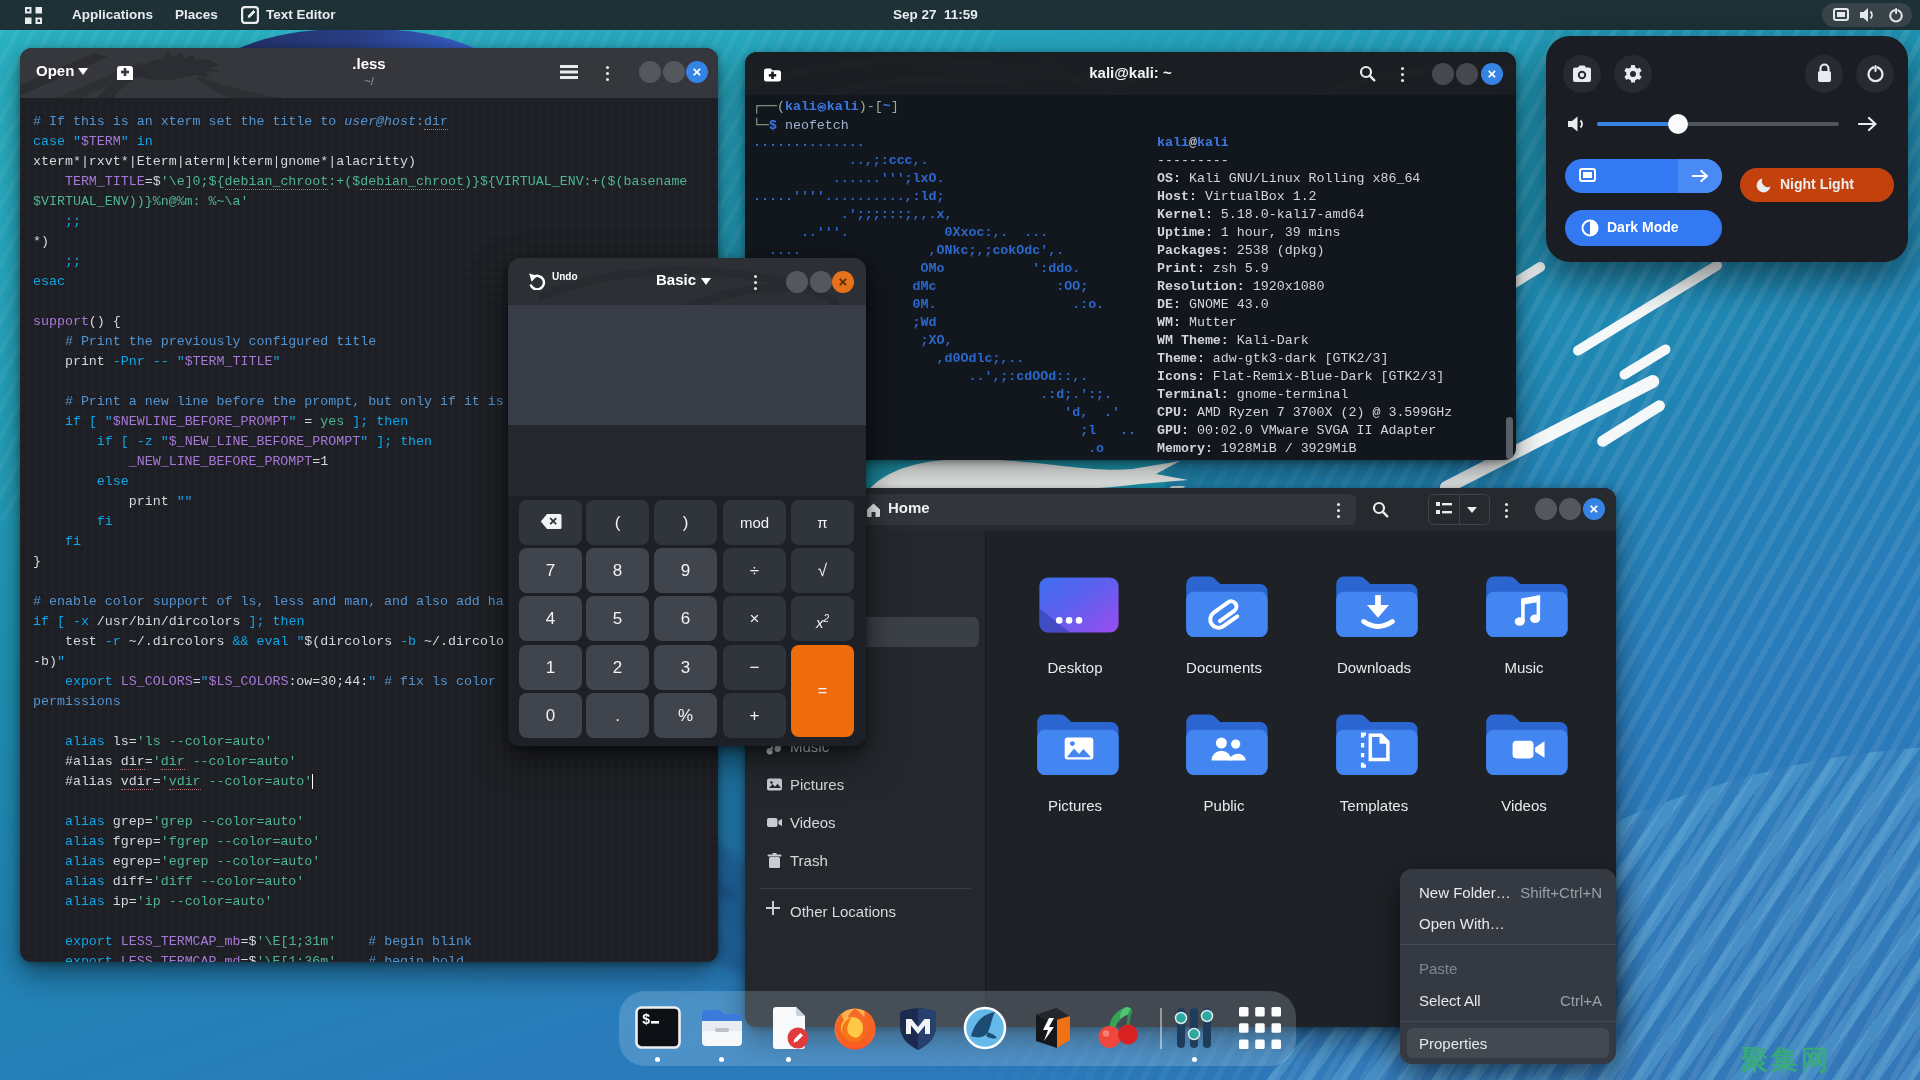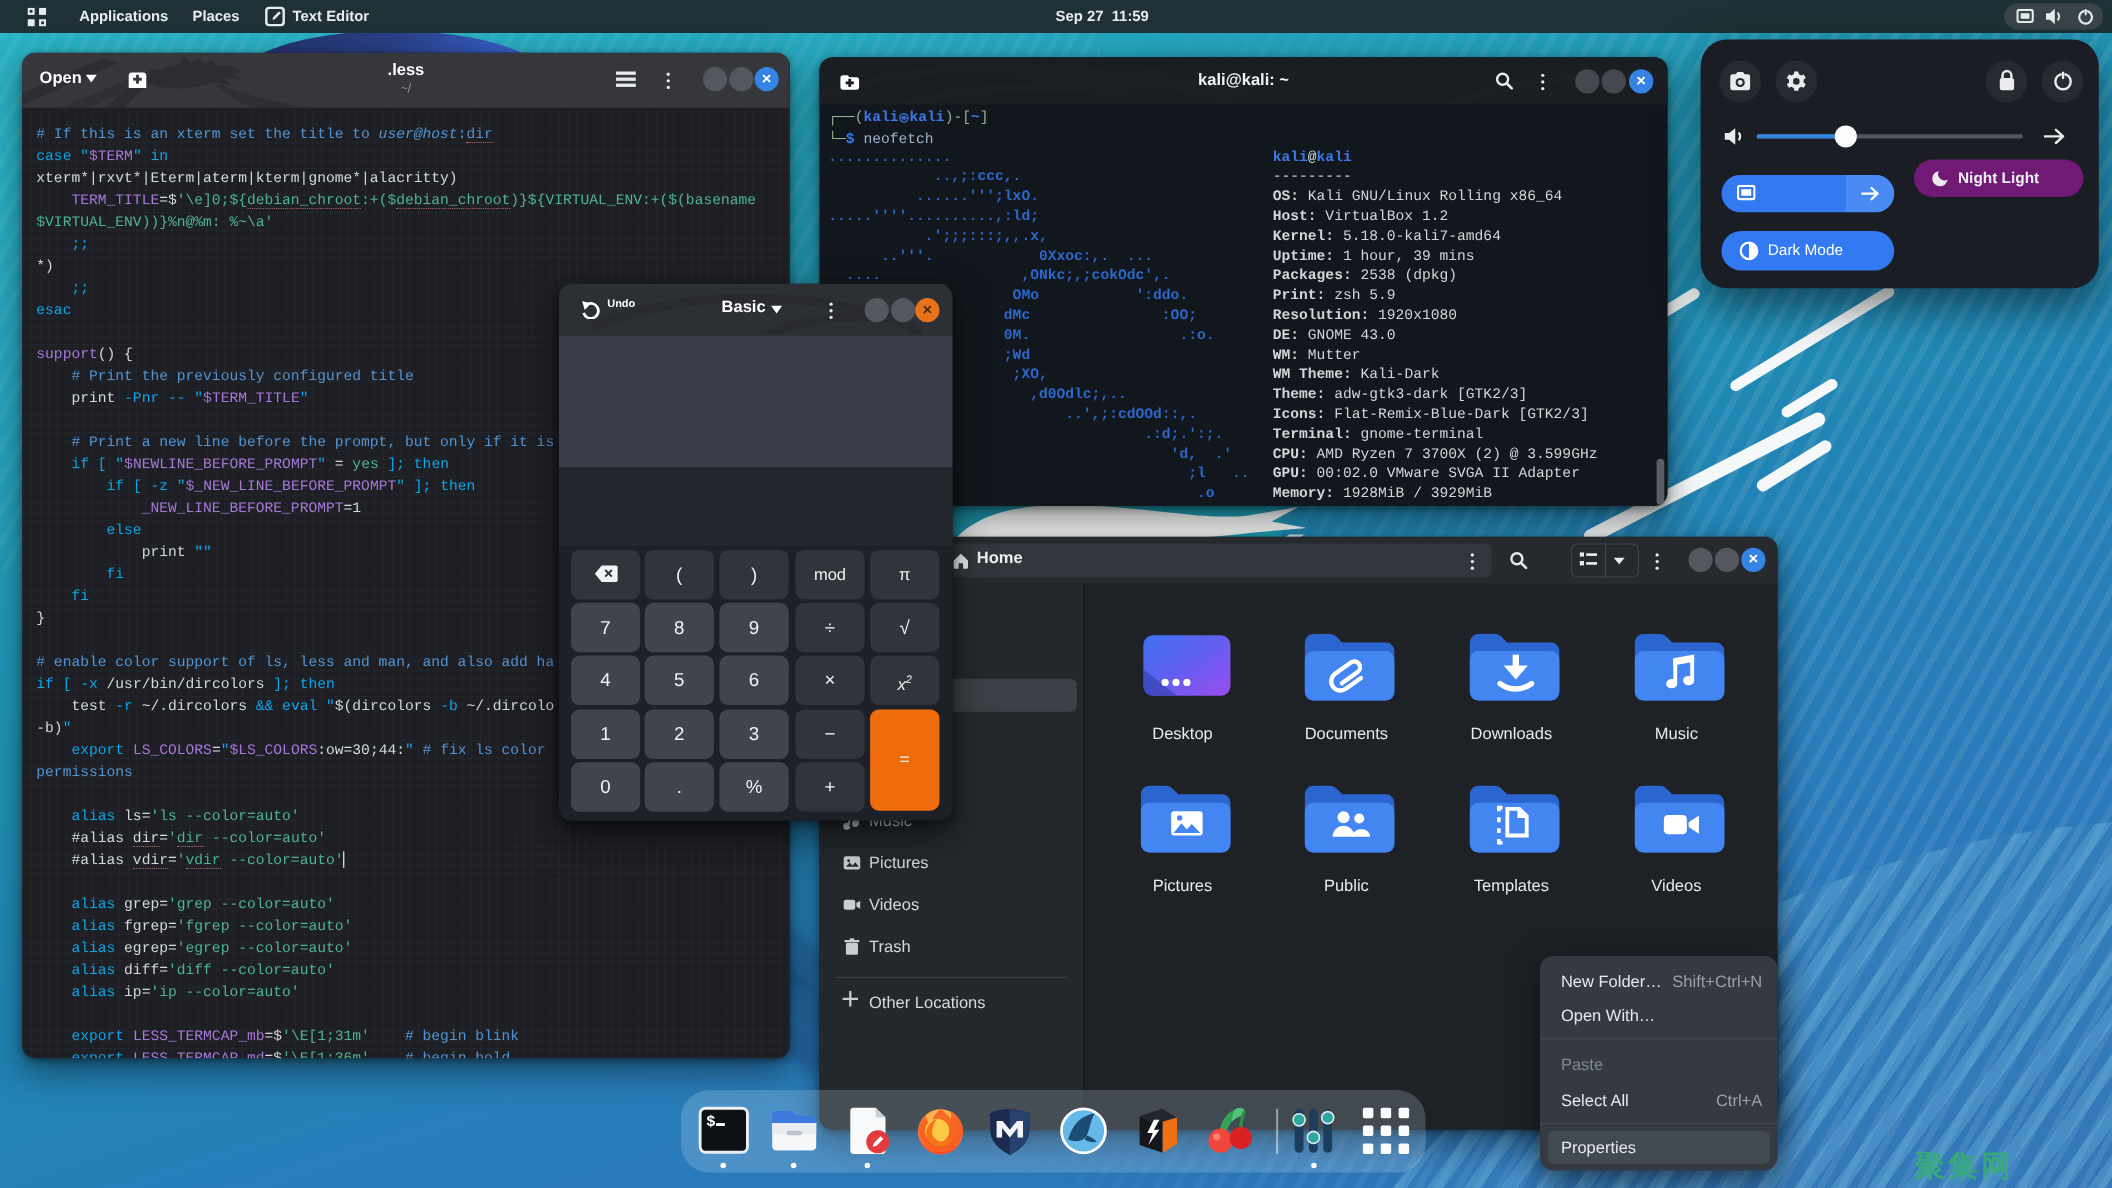--- a/index.html
+++ b/index.html
@@ -84,21 +84,21 @@
     <rect x="2" y="2" width="2.5" height="2.5" fill="#1d3136"></rect>
       <rect x="12.5" y="12.5" width="2.5" height="2.5" fill="#1d3136"></rect>
   </svg>
   <div class="mi" style="left:72px">Applications</div>
   <div class="mi" style="left:175px">Places</div>
   <svg class="abs" style="left:241px;top:6px" width="18" height="18" viewBox="0 0 18 18">
     <rect x="1" y="1" width="16" height="16" rx="3" fill="none" stroke="#e8ecee" stroke-width="2.4"></rect>
     <path d="M6 12.5 L6.7 9.5 L12.6 3.6 L15 6 L9.1 11.9 Z" fill="#e8ecee" stroke="#1d3136" stroke-width="1"></path>
   </svg>
   <div class="mi" style="left:266px">Text Editor</div>
-  <div class="mi" style="left:937px;width:130px;text-align:center">Sep 27&nbsp;&nbsp;11:59</div>
+  <div class="mi" style="left:893px;width:130px;">Sep 27&nbsp;&nbsp;11:59</div>
   <div class="pill" style="left:1822px;top:3px;width:90px;height:24px"></div>
   <svg class="abs" style="left:1833px;top:8px" width="16" height="14" viewBox="0 0 16 14">
     <rect x="1" y="1" width="14" height="11" rx="2" fill="none" stroke="#e8ecee" stroke-width="2"></rect>
     <path d="M4 4 h8 v5 h-8 z" fill="#e8ecee"></path>
   </svg>
   <svg class="abs" style="left:1859px;top:7px" width="17" height="16" viewBox="0 0 17 16">
     <path d="M1 5 h3.5 L9 1 v14 L4.5 11 H1 Z" fill="#e8ecee"></path>
     <path d="M11.5 4.5 a5 5 0 0 1 0 7" stroke="#e8ecee" stroke-width="1.8" fill="none"></path>
   </svg>
   <svg class="abs" style="left:1888px;top:7px" width="16" height="16" viewBox="0 0 16 16">
@@ -467,32 +467,32 @@
  <div class="abs" style="left:19px;top:123px;width:157px;height:34px;border-radius:17px;background:#3279f2;overflow:hidden">
    <div class="abs" style="left:113px;top:0;width:44px;height:34px;background:#4a8af5"></div>
    <svg class="abs" style="left:14px;top:9px" width="17" height="15" viewBox="0 0 17 15">
      <rect x="1" y="1" width="15" height="12" rx="2" fill="none" stroke="#fff" stroke-width="2"></rect>
      <path d="M4 4 h9 v6 h-9 z" fill="#fff"></path>
    </svg>
    <svg class="abs" style="left:127px;top:9px" width="17" height="16" viewBox="0 0 20 18">
      <path d="M1 9 h16 M11 3 l6.5 6 -6.5 6" fill="none" stroke="#fff" stroke-width="2.4" stroke-linecap="round" stroke-linejoin="round"></path>
    </svg>
  </div>
- <div class="abs" style="left:194px;top:109px;width:154px;height:34px;border-radius:17px;background:#701a75">
+ <div class="abs" style="left:194px;top:132px;width:154px;height:34px;border-radius:17px;background:#c2410c">
    <svg class="abs" style="left:16px;top:8px" width="17" height="17" viewBox="0 0 17 17">
      <path d="M14.5 10.5 A7 7 0 1 1 6.5 2.5 a6 6 0 0 0 8 8 Z" fill="#e9ebee"></path>
    </svg>
    <div class="abs" style="left:40px;top:8px;color:#eceef0;font-size:14px;font-weight:bold">Night Light</div>
  </div>
  <div class="abs" style="left:19px;top:174px;width:157px;height:36px;border-radius:18px;background:#3279f2">
    <svg class="abs" style="left:16px;top:9px" width="18" height="18" viewBox="0 0 18 18">
      <circle cx="9" cy="9" r="7.5" fill="none" stroke="#fff" stroke-width="2"></circle>
      <path d="M9 1.5 a7.5 7.5 0 0 1 0 15 Z" fill="#fff"></path>
    </svg>
-   <div class="abs" style="left:42px;top:9px;color:#fff;font-size:14px;font-weight:normal">Dark Mode</div>
+   <div class="abs" style="left:42px;top:9px;color:#fff;font-size:14px;font-weight:bold">Dark Mode</div>
  </div>
 </div>
 <div class="win" id="ctxmenu" style="left:1400px;top:869px;width:216px;height:195px;background:#353a42;border-radius:12px;box-shadow:0 10px 30px rgba(0,0,0,.55)">
  <div class="mitem" style="left:19px;top:15px">New Folder…</div>
  <div class="mitem" style="right:14px;top:15px;color:#9aa0a8">Shift+Ctrl+N</div>
  <div class="mitem" style="left:19px;top:46px">Open With…</div>
  <div class="abs" style="left:0;top:75px;width:216px;height:1px;background:#454a53"></div>
  <div class="mitem" style="left:19px;top:91px;color:#7f8791">Paste</div>
  <div class="mitem" style="left:19px;top:123px">Select All</div>
  <div class="mitem" style="right:14px;top:123px;color:#9aa0a8">Ctrl+A</div>

